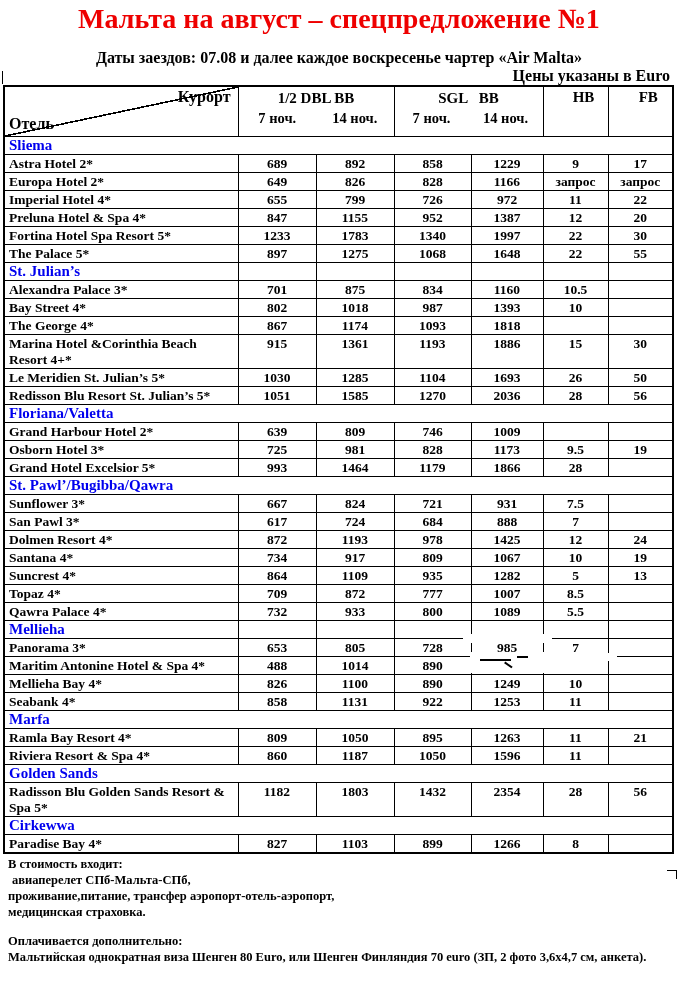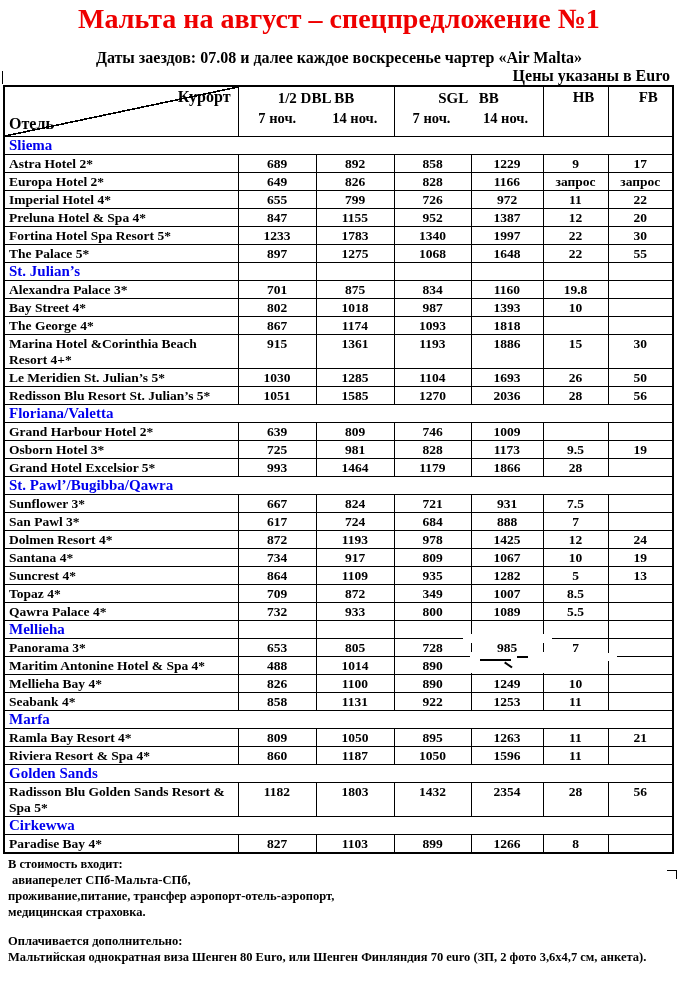--- a/index.html
+++ b/index.html
@@ -168,21 +168,21 @@
             <td class="val"></td>
             <td class="val"></td>
             <td class="val"></td>
           </tr>
           <tr class="data">
             <td class="name">Alexandra Palace 3*</td>
             <td class="val">701</td>
             <td class="val">875</td>
             <td class="val">834</td>
             <td class="val">1160</td>
-            <td class="val">19.8</td>
+            <td class="val">10.5</td>
             <td class="val"></td>
           </tr>
           <tr class="data">
             <td class="name">Bay Street 4*</td>
             <td class="val">802</td>
             <td class="val">1018</td>
             <td class="val">987</td>
             <td class="val">1393</td>
             <td class="val">10</td>
             <td class="val"></td>
@@ -298,21 +298,21 @@
             <td class="val">1109</td>
             <td class="val">935</td>
             <td class="val">1282</td>
             <td class="val">5</td>
             <td class="val">13</td>
           </tr>
           <tr class="data">
             <td class="name">Topaz 4*</td>
             <td class="val">709</td>
             <td class="val">872</td>
-            <td class="val">349</td>
+            <td class="val">777</td>
             <td class="val">1007</td>
             <td class="val">8.5</td>
             <td class="val"></td>
           </tr>
           <tr class="data">
             <td class="name">Qawra Palace 4*</td>
             <td class="val">732</td>
             <td class="val">933</td>
             <td class="val">800</td>
             <td class="val">1089</td>

